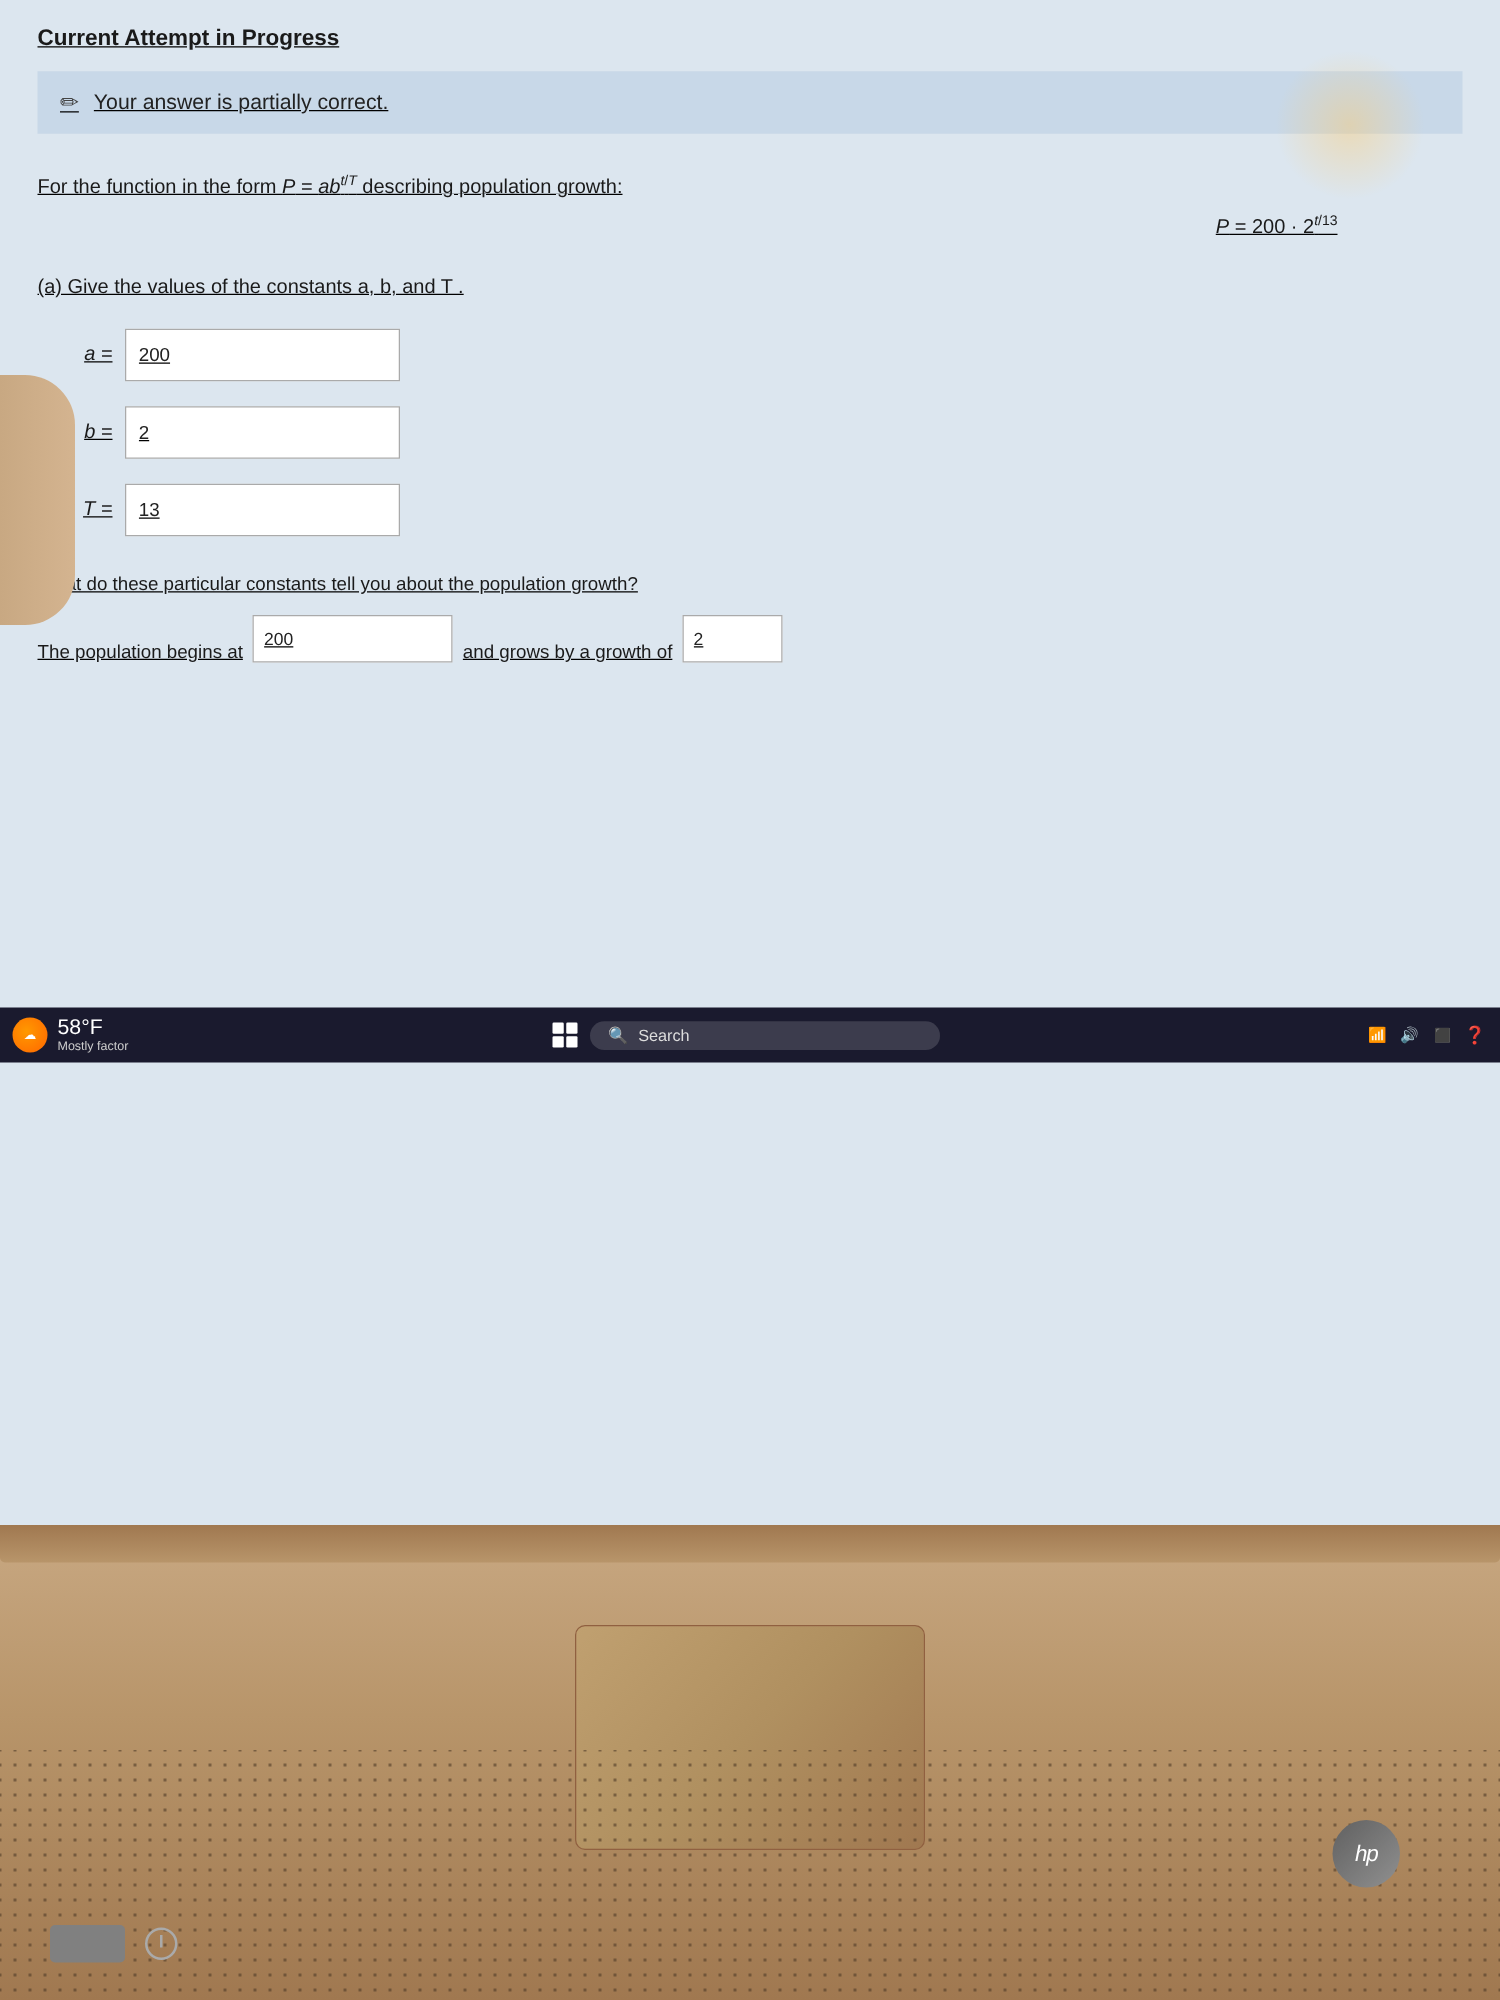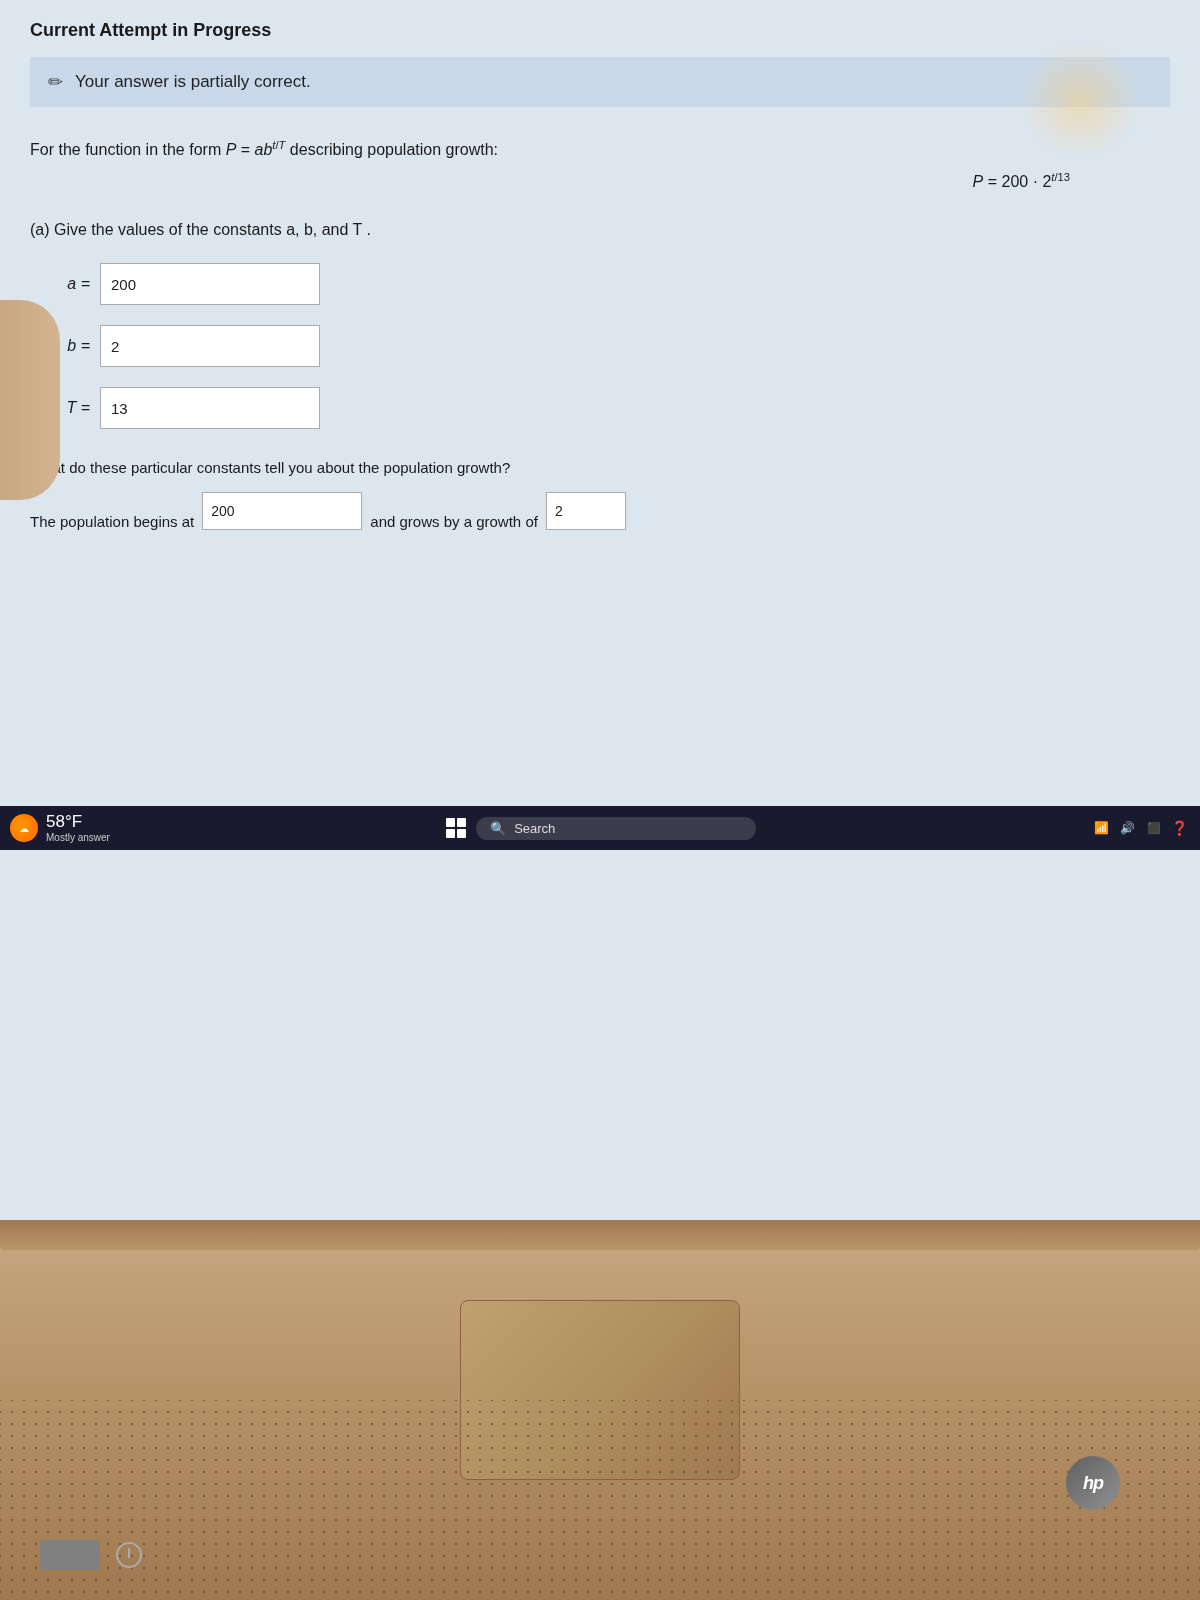--- a/index.html
+++ b/index.html
@@ -16,20 +16,21 @@
     
     .laptop-screen {
       position: absolute;
       top: 0;
       left: 0;
       right: 0;
       bottom: 380px;
       background: #d0dce8;
       display: flex;
       flex-direction: column;
+      text-decoration: underline;
     }
 
     
     .screen-content {
       background: #dce6ef;
       flex: 1;
       padding: 20px 30px;
       position: relative;
     }
 
@@ -310,21 +311,21 @@
       bottom: 90px;
       right: 80px;
       width: 54px;
       height: 54px;
       background: linear-gradient(135deg, #606060, #909090);
       border-radius: 50%;
       display: flex;
       align-items: center;
       justify-content: center;
       font-size: 18px;
-      font-weight: bold;
+      font-weight: normal;
       color: #fff;
       font-style: italic;
       letter-spacing: -1px;
       z-index: 5;
     }
 
     
     .bottom-left-controls {
       position: absolute;
       bottom: 30px;
@@ -433,21 +434,21 @@
   </div>
 
   <div class="taskbar">
 
     <div class="taskbar-left">
       <div class="weather-icon">
         <span style="font-size:10px;color:#fff;">☁</span>
       </div>
       <div class="weather-info">
         <span class="weather-temp">58°F</span>
-        <span class="weather-desc">Mostly answer</span>
+        <span class="weather-desc">Mostly factor</span>
       </div>
     </div>
 
     <div class="taskbar-center">
 
       <div class="windows-grid">
         <div></div>
           <div></div>
           <div></div>
           <div></div>

